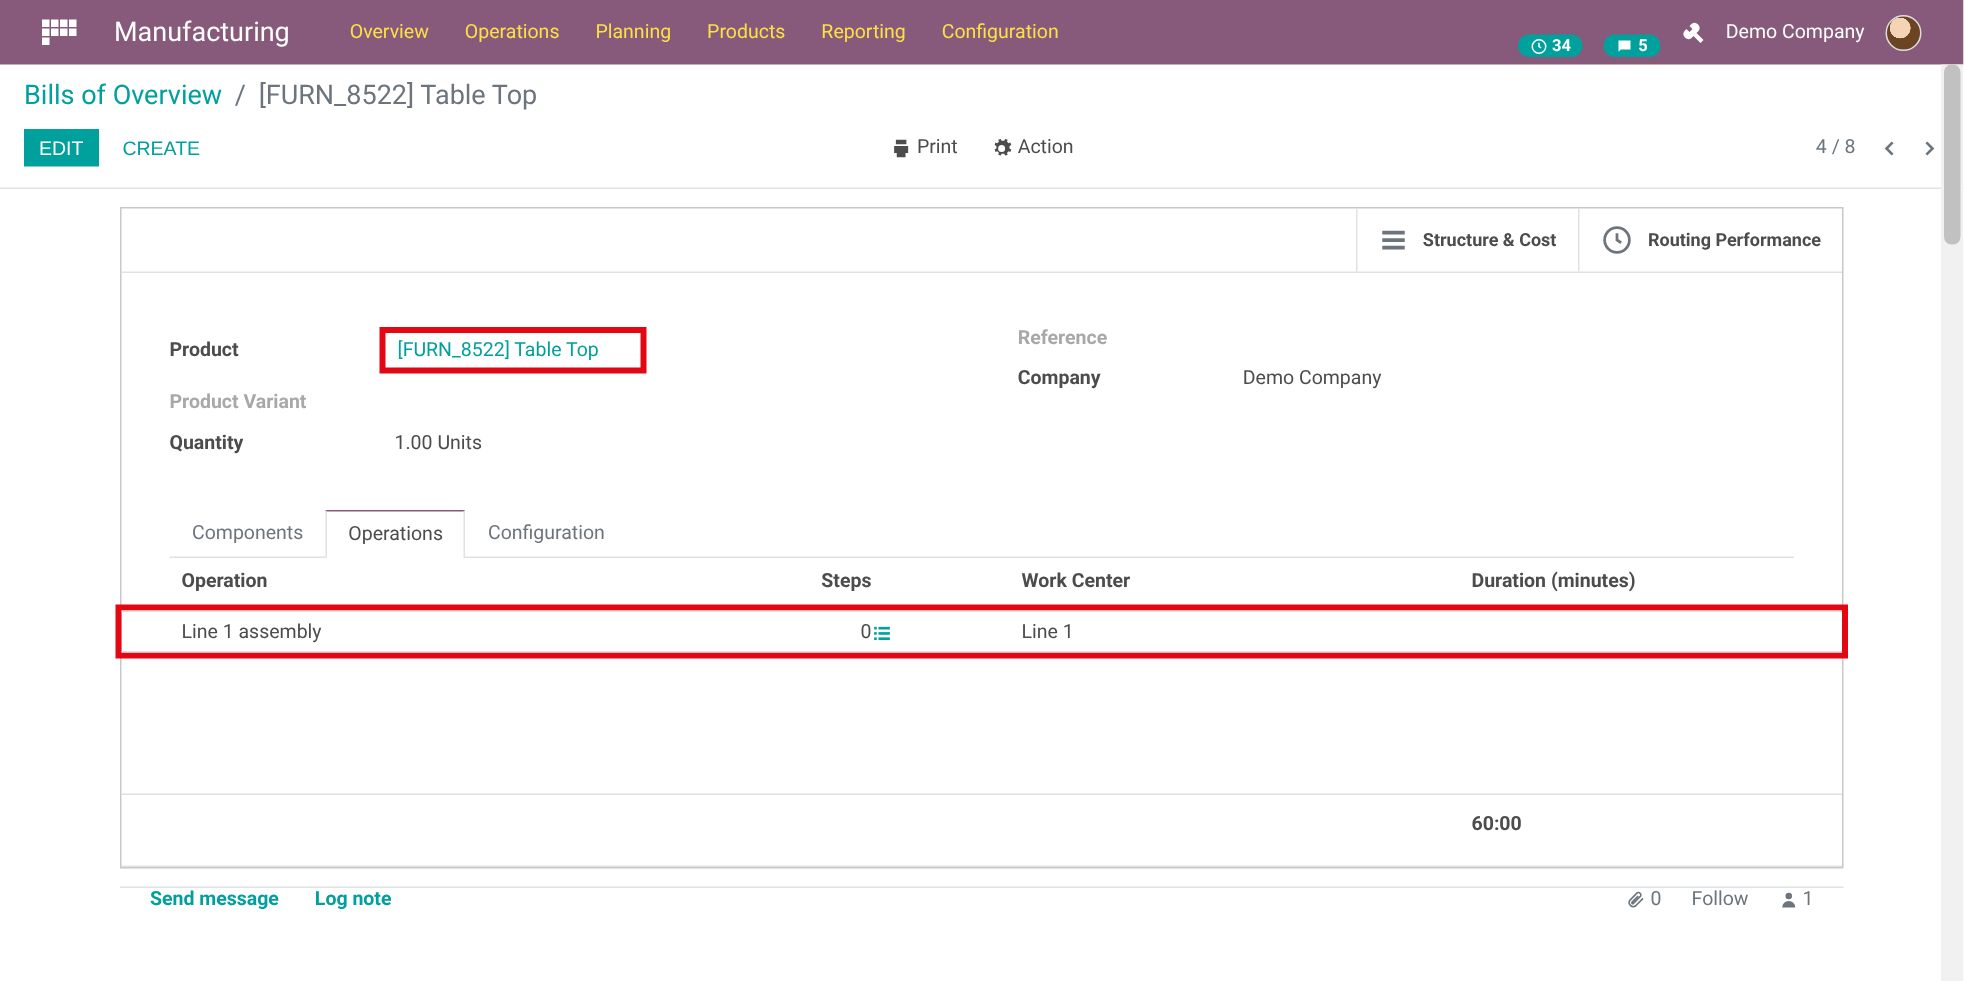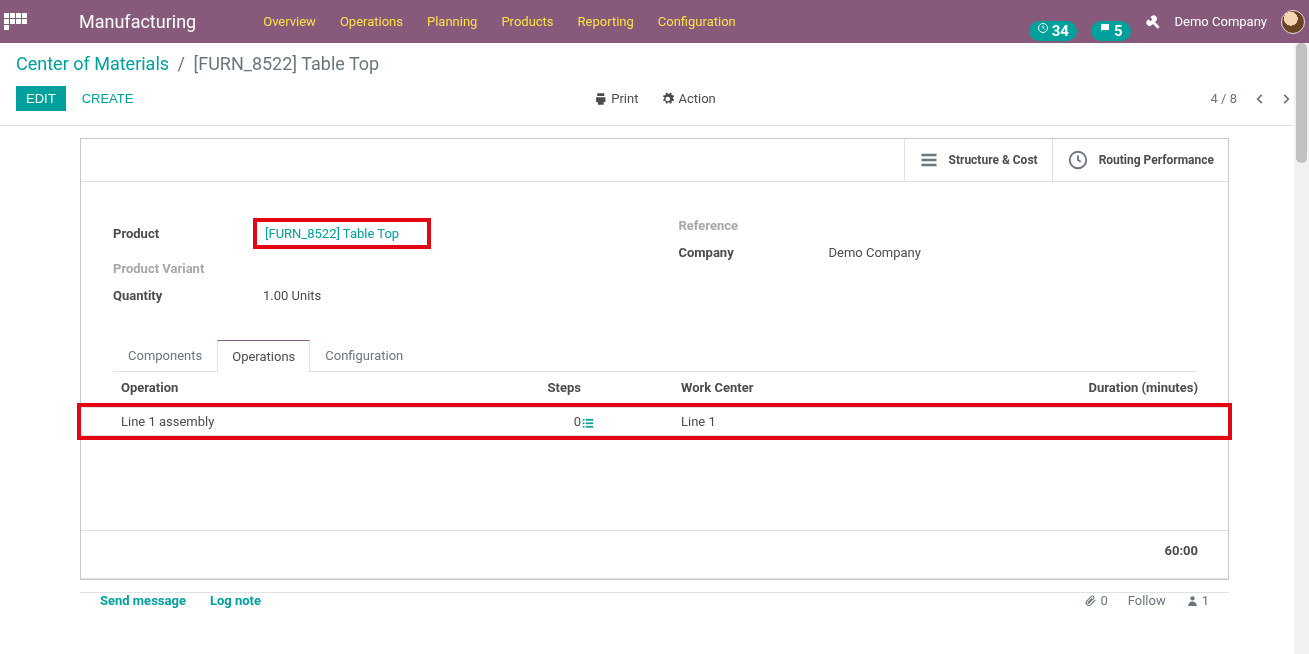--- a/index.html
+++ b/index.html
@@ -1,26 +1,26 @@
 <!DOCTYPE html>
 <html><head>
 <meta charset="utf-8">
 <style>
 * { box-sizing: border-box; margin: 0; padding: 0; }
 body { font-family: -apple-system, BlinkMacSystemFont, "Segoe UI", Roboto, sans-serif; font-size: 13px; color: #4c4c4c; background: #fff; width: 1309px; height: 654px; overflow: hidden; position: relative; }
 
 
-.navbar { background: #875a7b; height: 43px; display: flex; align-items: center; padding: 0 4px; color: #fff; gap: 27px; }
+.navbar { background: #875a7b; height: 43px; display: flex; align-items: center; padding: 0 28px; color: #fff; }
 .apps-icon { width: 24px; display: flex; flex-wrap: wrap; gap: 1px; margin-right: 24px; cursor: pointer; }
 .apps-icon span { width: 5px; height: 5px; background: #fff; }
 .brand { font-size: 18px; font-weight: 400; margin-right: 40px; }
 .nav-menu { display: flex; gap: 24px; }
 .nav-item { color: #fde047; font-size: 13px; cursor: pointer; }
 .nav-right { margin-left: auto; display: flex; align-items: center; gap: 14px; }
-.badge-pill { background: #00a09d; border-radius: 10px; padding: 1px 8px; font-size: 15px; font-weight: 700; display: flex; align-items: flex-start; gap: 3px; margin-top: 18px; }
+.badge-pill { background: #00a09d; border-radius: 10px; padding: 1px 8px; font-size: 11px; font-weight: 700; display: flex; align-items: flex-end; gap: 3px; margin-top: 18px; }
 .badge-pill svg { width: 12px; height: 12px; }
 .company-name { font-size: 13px; }
 .avatar { width: 24px; height: 24px; border-radius: 50%; background: radial-gradient(circle at 40% 35%, #f4d4b4 35%, #6b4423 36%); border: 1px solid #ddd; }
 
 
 .control-bar { padding: 4px 16px 0 16px; }
 .breadcrumb { font-size: 18px; color: #6c757d; padding: 6px 0; }
 .breadcrumb a { color: #00a09d; text-decoration: none; }
 .breadcrumb .sep { margin: 0 4px; }
 .actions-row { display: flex; align-items: center; padding: 6px 0 14px 0; }
@@ -57,21 +57,21 @@
 .tabs { display: flex; border-bottom: 1px solid #dee2e6; }
 .tab { padding: 8px 14px; font-size: 13px; color: #6c757d; cursor: pointer; border: 1px solid transparent; border-bottom: none; }
 .tab.active { color: #4c4c4c; border-color: #dee2e6; background: #fff; position: relative; top: 1px; border-top: 1px solid #875a7b; }
 
 .ops-table-wrap { border-bottom: 1px solid #dee2e6;}
 .ops-head { display: flex; padding: 8px 20px 8px 40px; font-size: 13px; font-weight: 700; }
 .col-op { flex: 0 0 380px; }
 .col-steps { flex: 0 0 80px; text-align: right; }
 .col-steps-icon { flex: 0 0 40px; }
 .col-wc { flex: 0 0 360px; padding-left: 60px;}
-.col-dur { flex: 1; text-align: right; padding-right: 10px; }
+.col-dur { flex: 1; text-align: left; padding-right: 10px; }
 .ops-row-highlight { border: 4px solid #e30613; margin: 0 -4px 0 -4px; }
 .ops-row-content { display: flex; padding: 6px 20px 6px 40px; font-size: 13px; border-top: 1px solid #e0e0e0; }
 .ops-row-content .col-steps-icon svg { color: #00a09d; }
 .ops-blank { height: 95px; border-top: 1px solid #e0e0e0;}
 .ops-footer { display: flex; padding: 12px 20px 20px 40px; font-size: 13px; font-weight: 700; border-top: 1px solid #e0e0e0;}
 .ops-footer .col-dur { font-weight: 700; }
 
 
 .chatter { margin-top: 12px; display: flex; padding: 0 20px; border-top: 1px solid #dee2e6; font-size: 13px; }
 .chatter-left { display: flex; gap: 24px; }
@@ -126,21 +126,21 @@
     <svg width="16" height="16" viewBox="0 0 24 24" fill="#fff">
         <path d="M22 19l-7-7 2-2a5 5 0 00-7-7l-2 2 3 3-3 3-3-3-2 2a5 5 0 007 7l2-2 7 7 3-3z"></path>
       </svg>
     <div class="company-name">Demo Company</div>
     <div class="avatar"></div>
   </div>
 </div>
 
 <div class="control-bar">
   <div class="breadcrumb">
-    <a href="#">Center of Materials</a>
+    <a href="#">Bills of Overview</a>
     <span class="sep">/</span>
     <span>[FURN_8522] Table Top</span>
   </div>
   <div class="actions-row">
     <button class="btn btn-edit">EDIT</button>
     <button class="btn btn-create">CREATE</button>
     <div class="center-actions">
       <span>
         <svg width="14" height="14" viewBox="0 0 24 24" fill="#4c4c4c">
             <path d="M6 2h12v5H6zM4 9h16v8h-3v5H7v-5H4zM9 17h6v4H9z"></path>

